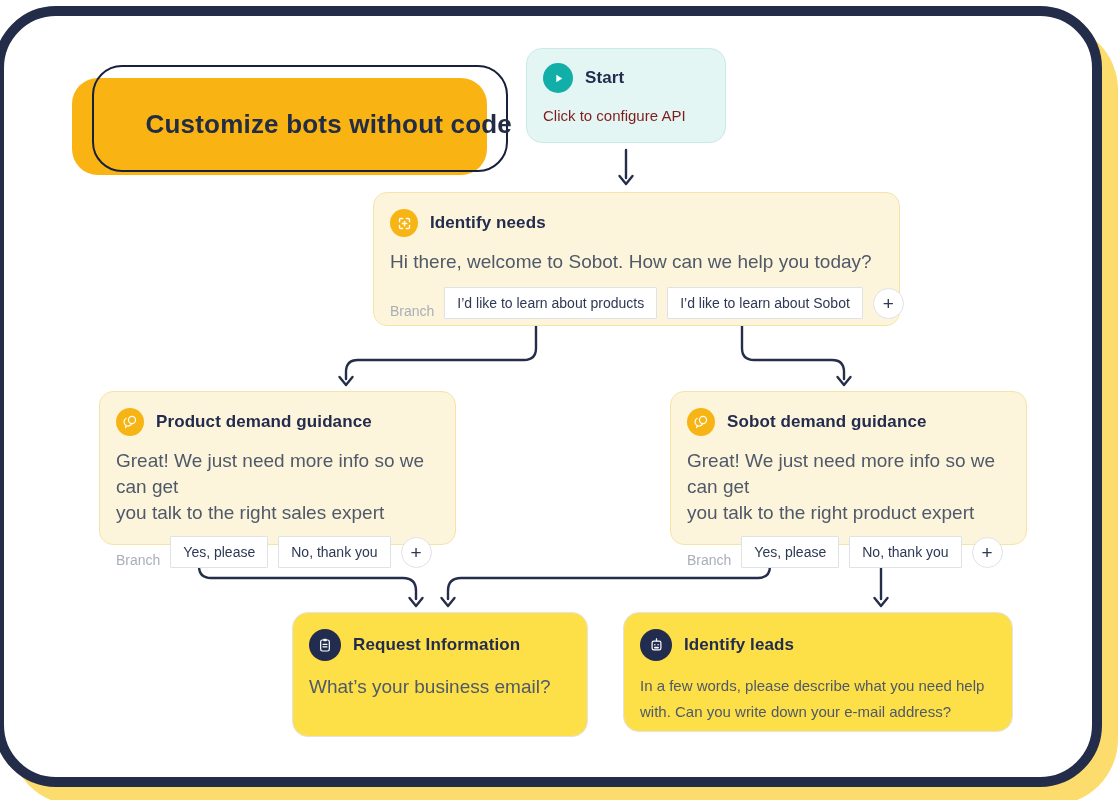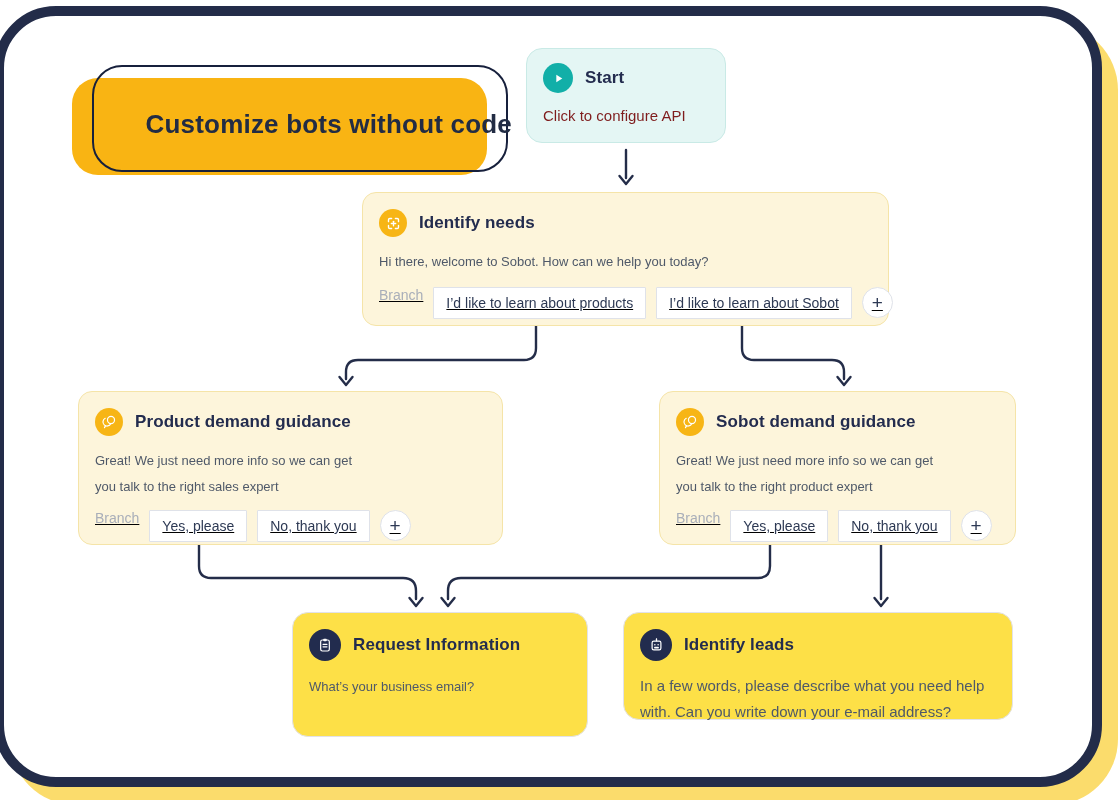--- a/index.html
+++ b/index.html
@@ -19,35 +19,35 @@
     border:2.5px solid #17203C;border-radius:30px;display:flex;align-items:center;justify-content:flex-end;margin-left:35px;}
   .badge-text{font-size:26px;font-weight:600;color:#222C44;letter-spacing:.2px;transform:translate(6px,6px);}
 
   
   .connectors{position:absolute;left:0;top:0;width:1120px;height:800px;pointer-events:none;}
   .connectors path{fill:none;stroke:#242D49;stroke-width:2.4;stroke-linecap:round;stroke-linejoin:round;}
 
   
   .node{position:absolute;box-sizing:border-box;border-radius:14px;}
   .node-mint{background:#E4F6F4;border:1.5px solid #C9EAE6;border-radius:16px;}
-  .node-cream{background:#FDF5DB;border:1.5px solid #F5E4A8;}
+  .node-cream{background:#FDF5DB;border:1.5px solid #F5E4A8;margin-left:11px;}
   .node-grey{background:#fde047;border:1.5px solid #E2E2E8;border-radius:16px;}
 
   .node-header{display:flex;align-items:center;gap:12px;padding:16px 12px 0 16px;}
   .icon-circle{width:28px;height:28px;border-radius:50%;flex:none;
     display:flex;align-items:center;justify-content:center;}
   .icon-teal{background:#12AFA8;width:30px;height:30px;}
   .icon-yellow{background:#F7B515;}
   .icon-navy{background:#222C4E;width:32px;height:32px;}
   .node-title{font-size:17px;font-weight:700;color:#232C4E;letter-spacing:.1px;}
 
   .node-sub{padding:14px 16px 0 16px;font-size:15px;color:#7f1d1d;}
-  .node-msg{padding:12px 16px 0 16px;font-size:13px;color:#4F5969;line-height:26px;}
-
-  .branch-row{display:flex;align-items:flex-start;gap:10px;padding:12px 12px 0 16px;text-decoration:underline;}
+  .node-msg{padding:12px 16px 0 16px;font-size:19px;color:#4F5969;line-height:26px;}
+
+  .branch-row{display:flex;align-items:flex-end;gap:10px;padding:12px 12px 0 16px;}
   .branch-label{font-size:14px;color:#A9AEB9;flex:none;}
   .pill{background:#ffffff;border:1px solid #DFE2E9;border-radius:1px;
     padding:7px 12px;font-size:14px;color:#2D3954;white-space:nowrap;cursor:pointer;}
   .add-btn{width:31px;height:31px;border-radius:50%;background:#ffffff;border:1px solid #DFE2E9;
     display:flex;align-items:center;justify-content:center;flex:none;
     font-size:19px;font-weight:300;color:#2D3954;cursor:pointer;padding:0;line-height:1;}
 </style>
 </head>
 <body>
 
@@ -110,21 +110,21 @@
     </div>
     <div class="node-msg">Hi there, welcome to Sobot. How can we help you today?</div>
     <div class="branch-row">
       <span class="branch-label">Branch</span>
       <button class="pill">I’d like to learn about products</button>
       <button class="pill">I’d like to learn about Sobot</button>
       <button class="add-btn">+</button>
     </div>
   </div>
 
-  <div class="node node-cream" style="left:78px;top:391px;width:425px;height:154px;">
+  <div class="node node-cream" style="left:88px;top:391px;width:357px;height:154px;">
     <div class="node-header">
       <span class="icon-circle icon-yellow">
         <svg width="16" height="16" viewBox="0 0 24 24" fill="none" stroke="#ffffff" stroke-width="1.8" stroke-linecap="round">
           <circle cx="15" cy="9" r="5.3"></circle>
           <path d="M14.6 14.5a6.1 6.1 0 1 1-8.3-8"></path>
           <path d="M5.2 20.5l1.7-3"></path>
         </svg>
       </span>
       <span class="node-title">Product demand guidance</span>
     </div>
@@ -173,21 +173,21 @@
             <path d="M9 14.8h6"></path>
         </svg>
       </span>
       <span class="node-title">Request Information</span>
     </div>
     <div class="node-msg" style="line-height:27px;">
       <div>What’s your business email?</div>
     </div>
   </div>
 
-  <div class="node node-grey" style="left:623px;top:612px;width:390px;height:108px;">
+  <div class="node node-grey" style="left:623px;top:612px;width:390px;height:120px;">
     <div class="node-header">
       <span class="icon-circle icon-navy">
         <svg width="17" height="17" viewBox="0 0 24 24" fill="none" stroke="#ffffff" stroke-width="1.7" stroke-linecap="round">
           <path d="M12 3v2.4"></path>
             <circle cx="12" cy="2.6" r="0.9" fill="#ffffff" stroke="none"></circle>
           <rect x="5.8" y="5.8" width="12.4" height="12.4" rx="2.4"></rect>
           <circle cx="9.7" cy="11" r="1.1" fill="#ffffff" stroke="none"></circle>
           <circle cx="14.3" cy="11" r="1.1" fill="#ffffff" stroke="none"></circle>
           <rect x="8.6" y="13.8" width="6.8" height="2.4" rx="1" fill="#ffffff" stroke="none"></rect>
         </svg>

